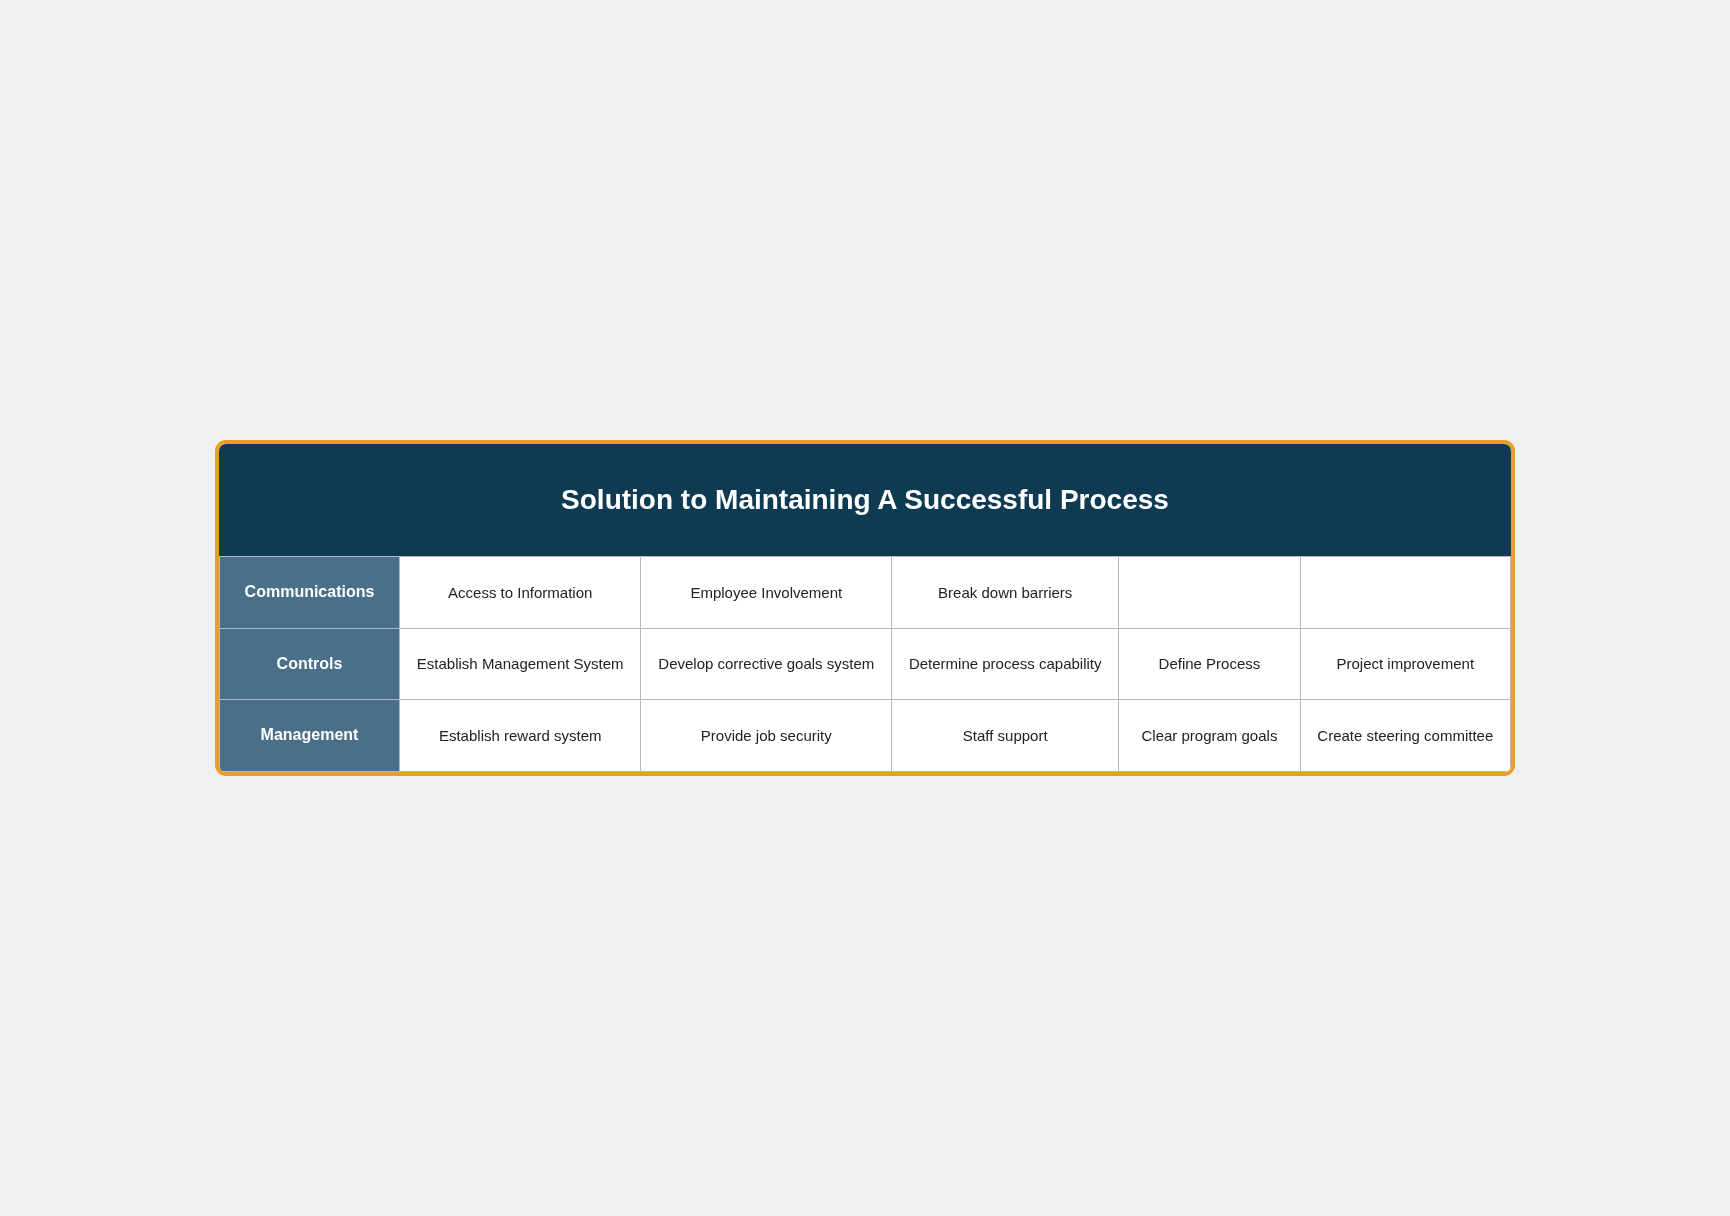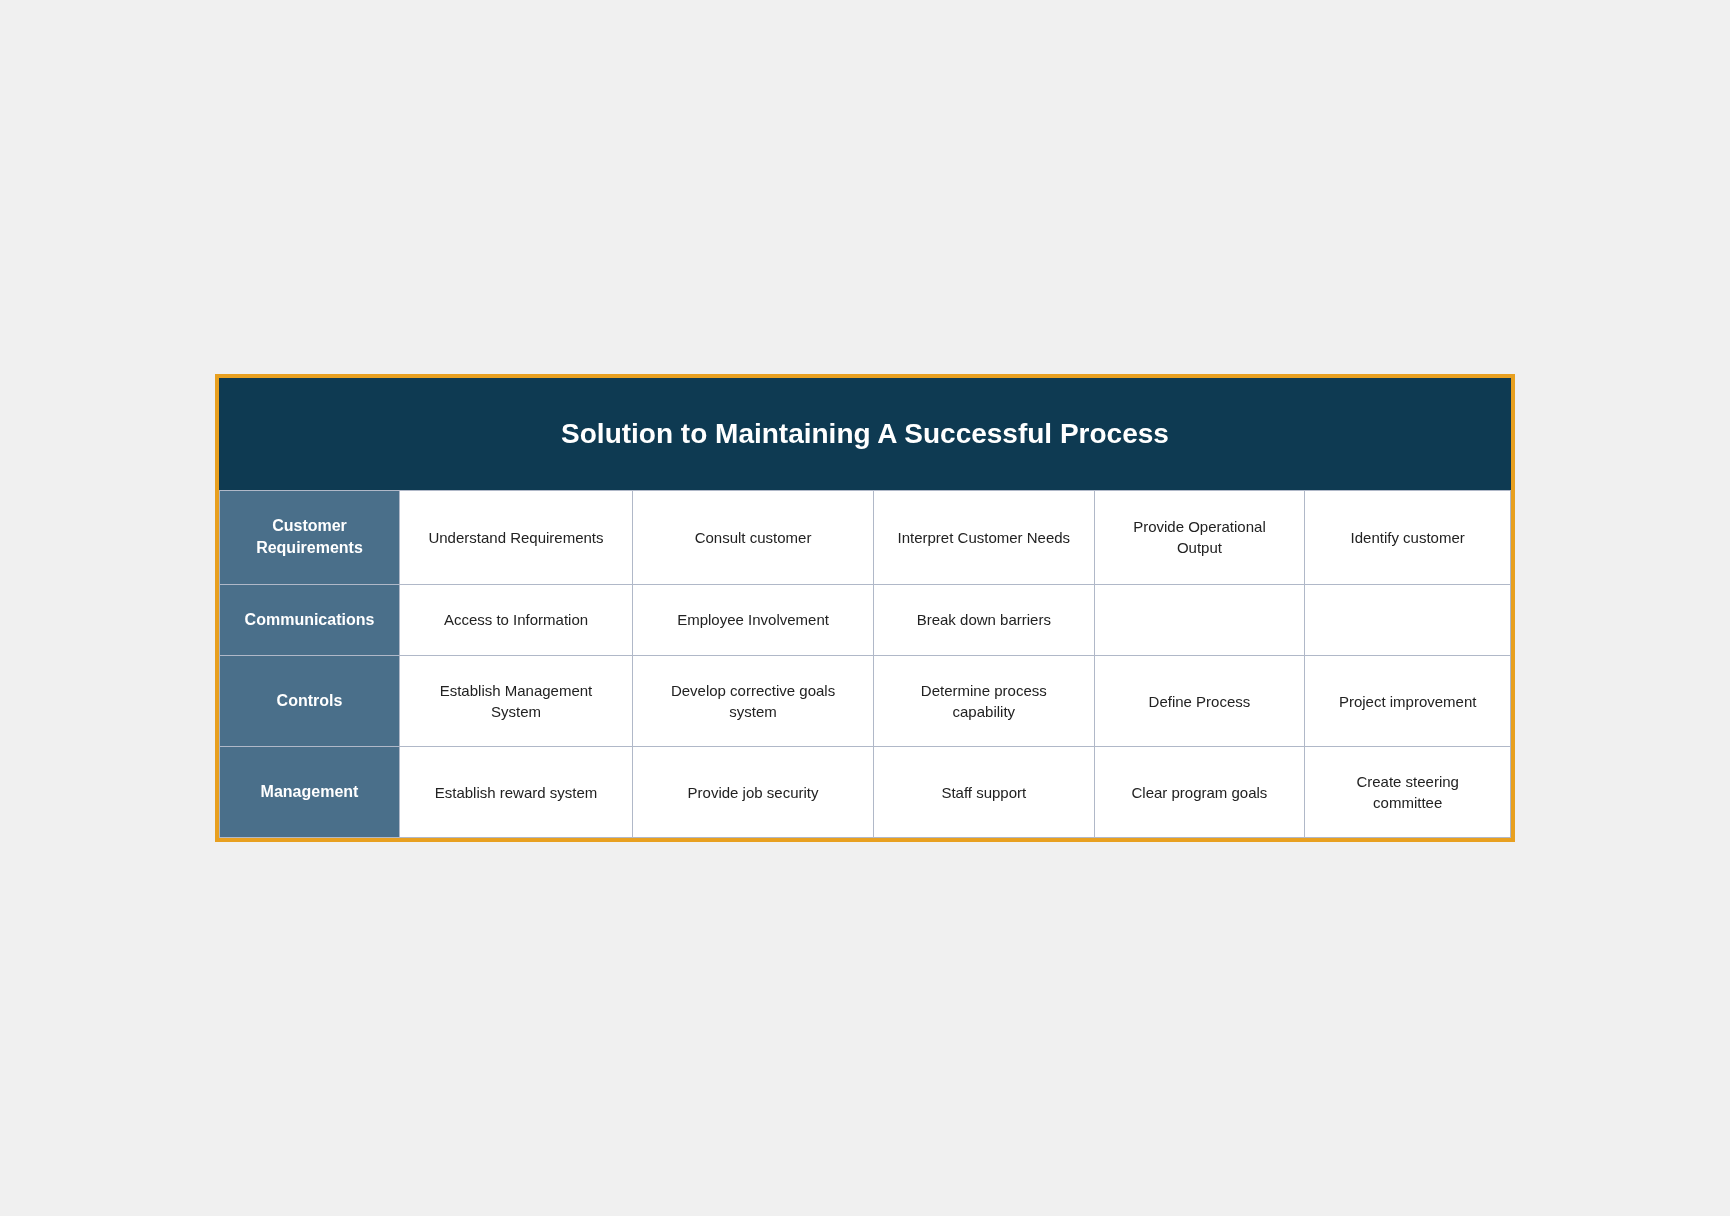--- a/index.html
+++ b/index.html
@@ -14,21 +14,21 @@
       justify-content: center;
       align-items: center;
       min-height: 100vh;
       font-family: Arial, sans-serif;
     }
 
     .outer-container {
       width: 1300px;
       border: 4px solid #E8A020;
       background: #fff;
-      border-radius: 0;
+      border-radius: 11px;
       overflow: hidden;
     }
 
     .header {
       background: #0E3A52;
       padding: 40px 20px;
       text-align: center;
     }
 
     .header h1 {
@@ -77,28 +77,20 @@
 </head>
 <body>
 
 <div class="outer-container">
   <div class="header">
     <h1>Solution to Maintaining A Successful Process</h1>
   </div>
   <div class="table-container">
     <table>
       <tbody id="table-body">
-      <tr>
-            <td class="row-header">Customer Requirements</td>
-            <td class="content-cell">Understand Requirements</td>
-            <td class="content-cell">Consult customer</td>
-            <td class="content-cell">Interpret Customer Needs</td>
-            <td class="content-cell">Provide Operational Output</td>
-            <td class="content-cell">Identify customer</td>
-          </tr>
           <tr>
             <td class="row-header">Communications</td>
             <td class="content-cell">Access to Information</td>
             <td class="content-cell">Employee Involvement</td>
             <td class="content-cell">Break down barriers</td>
             <td class="empty-cell"></td>
             <td class="empty-cell"></td>
           </tr>
           <tr>
             <td class="row-header">Controls</td>

